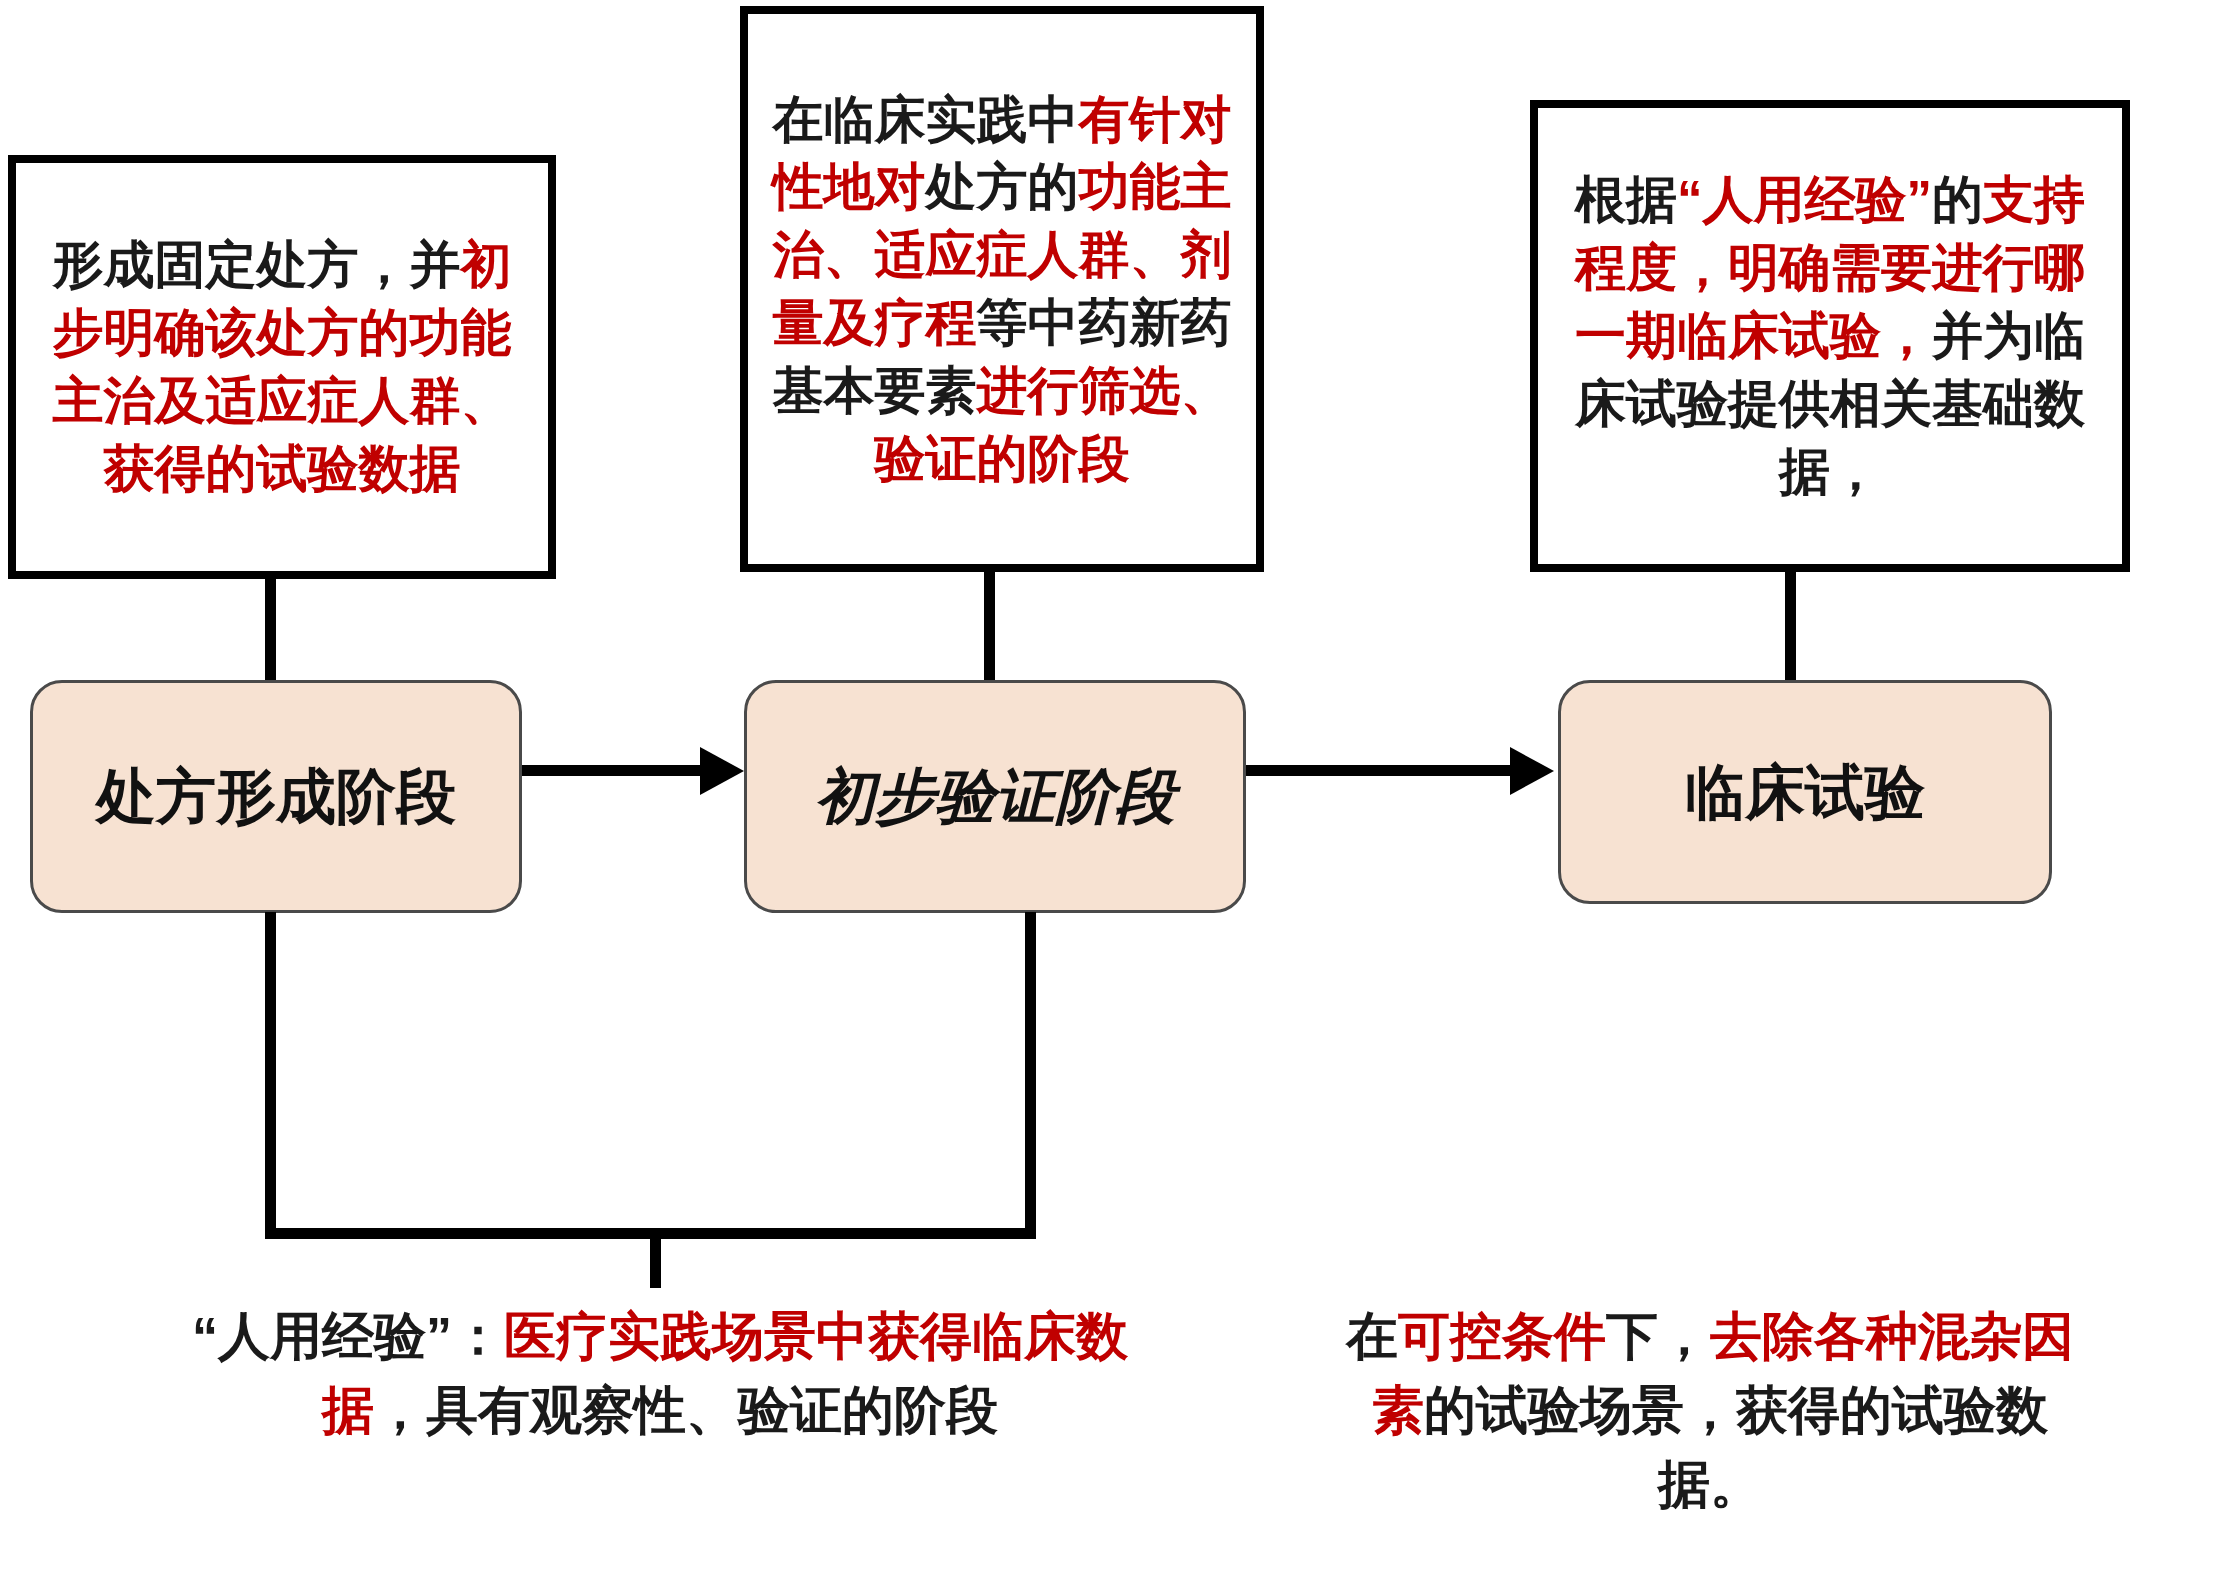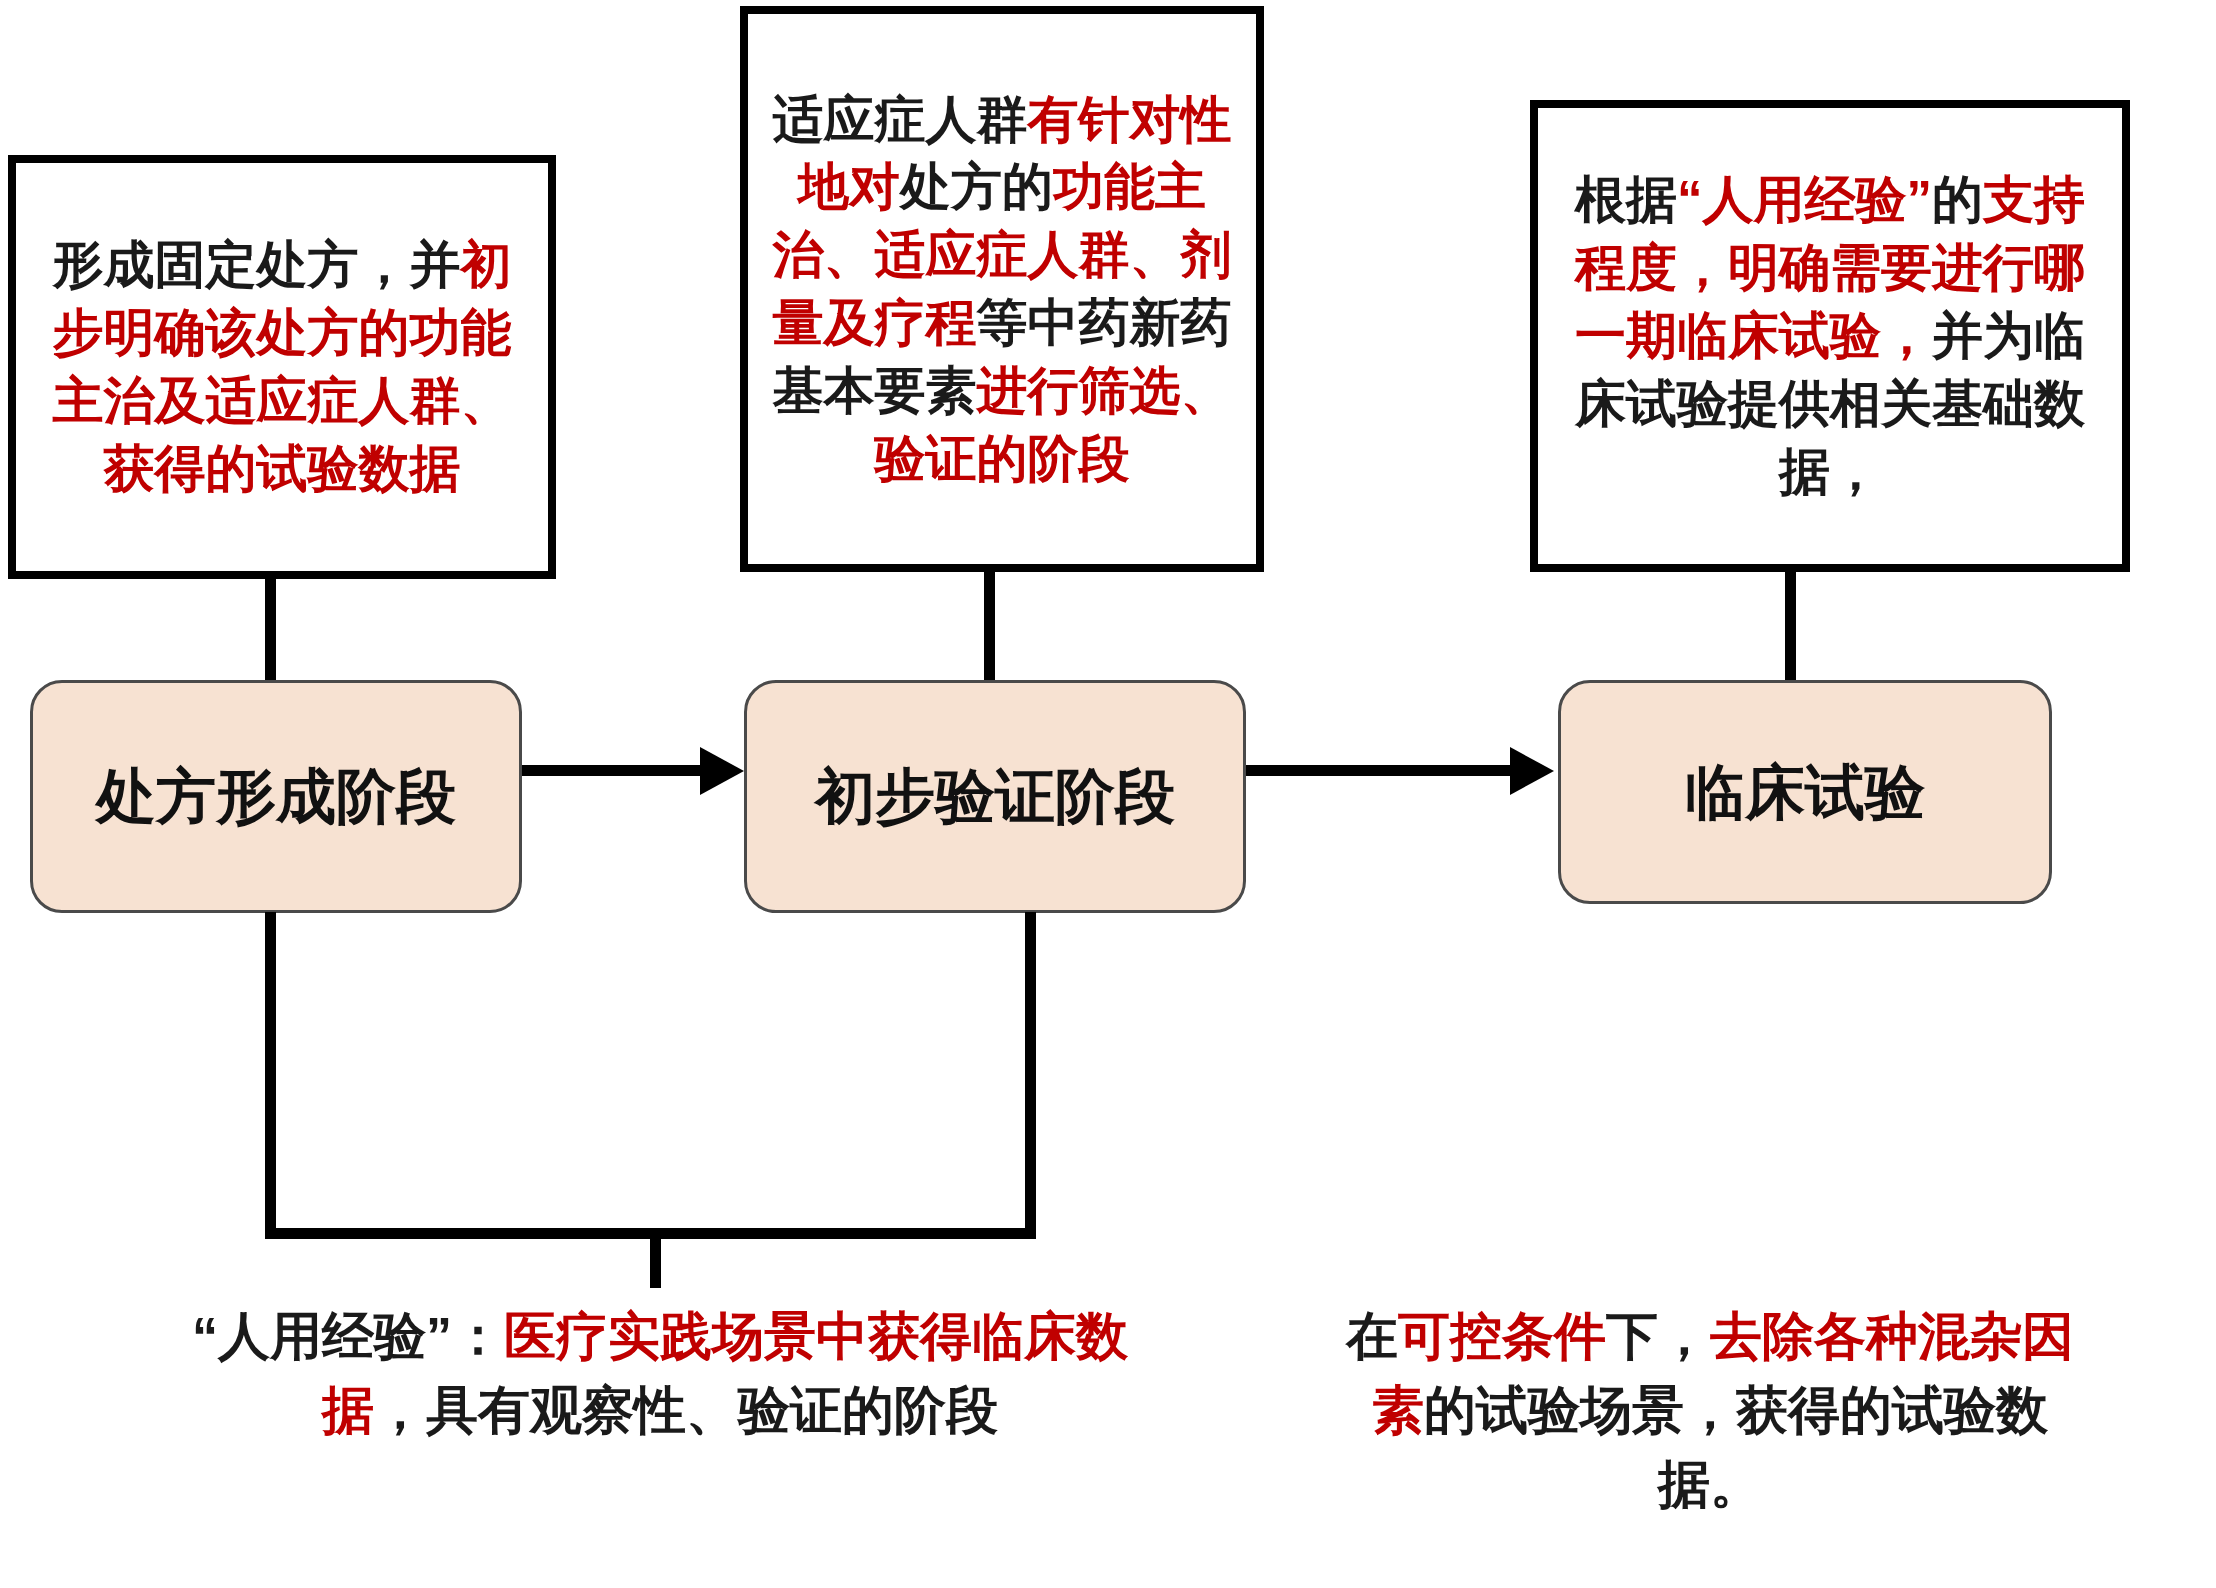--- a/index.html
+++ b/index.html
@@ -77,36 +77,36 @@
 </head>
 <body>
 
 <div class="canvas">
 
   <div class="top-box" style="left:8px;top:155px;width:548px;height:424px;">
     <div class="txt"><span class="seg-black">形成固定处方，并</span><span class="seg-red">初步明确该处方的功能主治及适应症人群、获得的试验数据</span></div>
   </div>
 
   <div class="top-box" style="left:740px;top:6px;width:524px;height:566px;">
-    <div class="txt"><span class="seg-black">适应症人群</span><span class="seg-red">有针对性地对</span><span class="seg-black">处方的</span><span class="seg-red">功能主治、适应症人群、剂量及疗程</span><span class="seg-black">等中药新药基本要素</span><span class="seg-red">进行筛选、验证的阶段</span></div>
+    <div class="txt"><span class="seg-black">在临床实践中</span><span class="seg-red">有针对性地对</span><span class="seg-black">处方的</span><span class="seg-red">功能主治、适应症人群、剂量及疗程</span><span class="seg-black">等中药新药基本要素</span><span class="seg-red">进行筛选、验证的阶段</span></div>
   </div>
 
   <div class="top-box" style="left:1530px;top:100px;width:600px;height:472px;">
     <div class="txt"><span class="seg-black">根据</span><span class="seg-red">“人用经验”</span><span class="seg-black">的</span><span class="seg-red">支持程度，明确需要进行哪一期临床试验，</span><span class="seg-black">并为临床试验提供相关基础数据，</span></div>
   </div>
 
   <div class="line" style="left:265px;top:577px;width:11px;height:106px;"></div>
   <div class="line" style="left:984px;top:570px;width:11px;height:113px;"></div>
   <div class="line" style="left:1785px;top:570px;width:11px;height:113px;"></div>
 
   <div class="stage-box" style="left:30px;top:680px;width:492px;height:233px;">
     <span>处方形成阶段</span>
   </div>
 
-  <div class="stage-box" style="left:744px;top:680px;width:502px;height:233px;">
+  <div class="stage-box" style="left:744px;top:680px;width:502px;height:233px;font-style:italic;">
     <span>初步验证阶段</span>
   </div>
 
   <div class="stage-box" style="left:1558px;top:680px;width:494px;height:224px;">
     <span>临床试验</span>
   </div>
 
   <div class="line" style="left:522px;top:765px;width:182px;height:11px;"></div>
   <div class="arrow-head" style="left:700px;top:747px;"></div>
 

